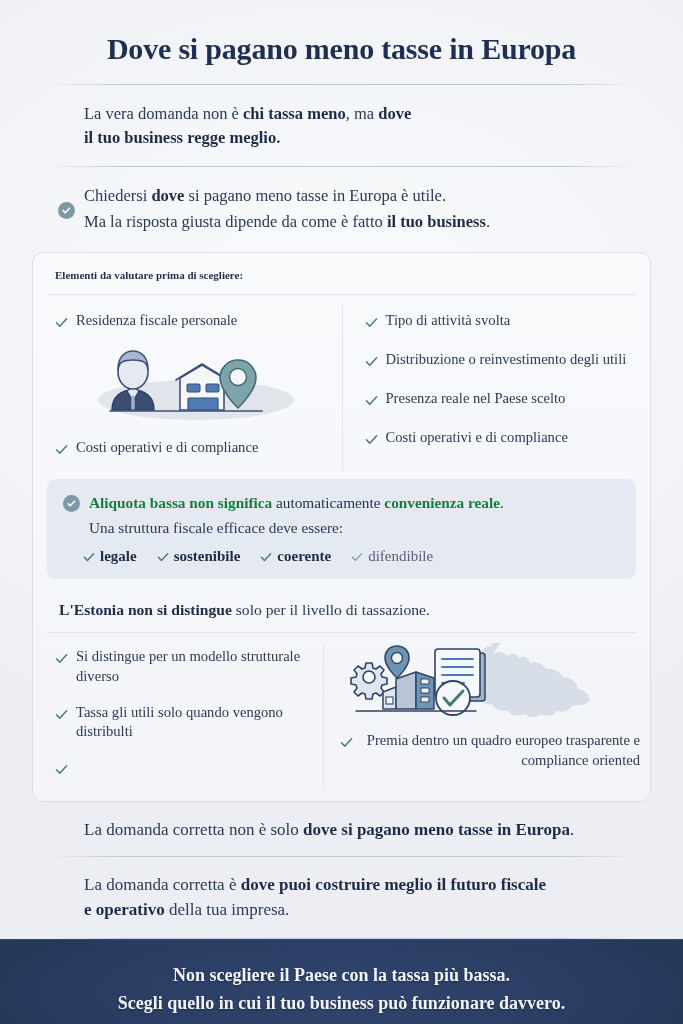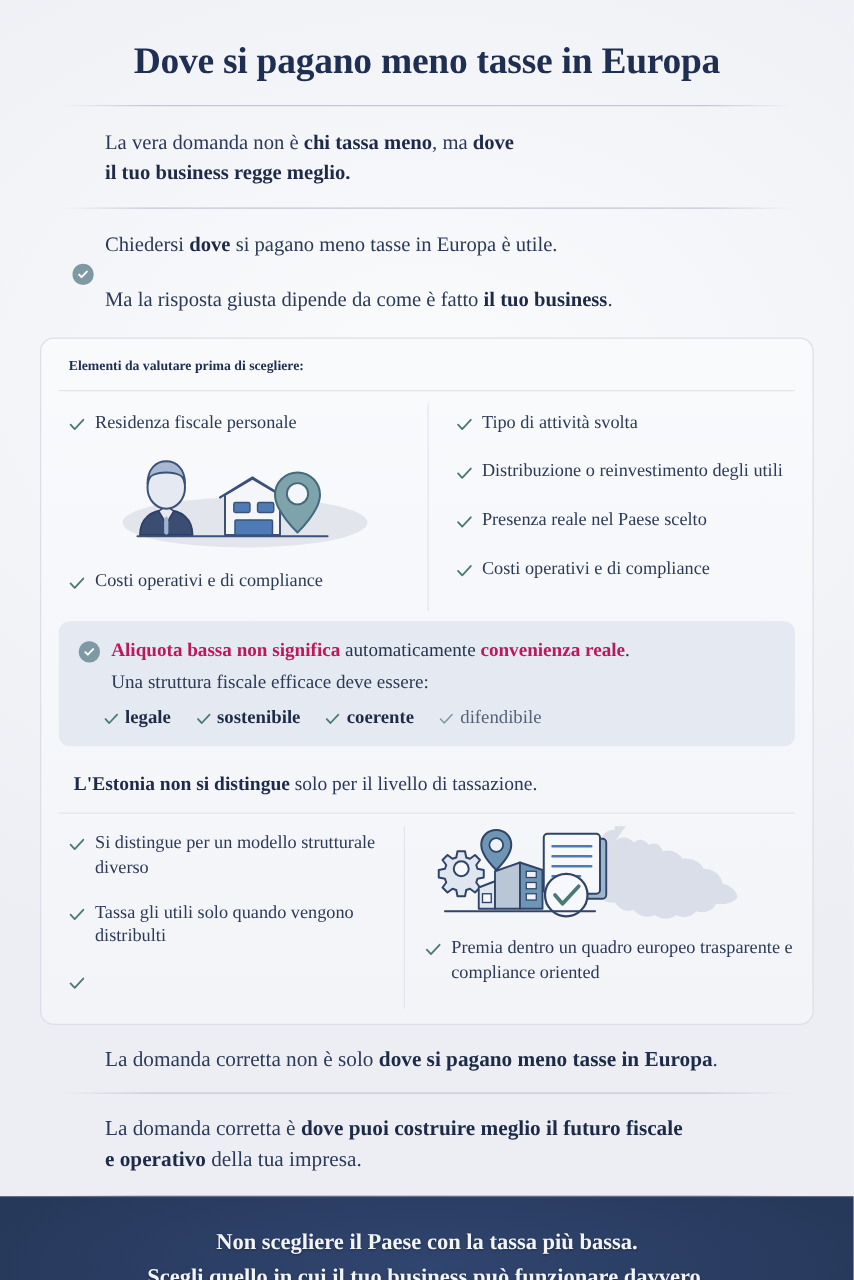--- a/index.html
+++ b/index.html
@@ -72,37 +72,37 @@
   .cols { display:flex; padding:10px 0 4px; }
   .col { flex:1 1 50%; padding:6px 14px 6px 22px; }
   .col.right { border-left:1px solid #e2e5ec; padding-left:22px; }
 
   ul.checks { list-style:none; }
   ul.checks li {
     display:flex; align-items:flex-start; gap:8px;
     font-size:14.6px; color:#2b3a57; line-height:1.35;
     margin-bottom:16px;
   }
-  ul.checks li:last-child { margin-bottom:4px; }
+  ul.checks li:last-child { margin-bottom:4px;text-align:right; }
   .chk { flex:0 0 auto; margin-top:3px; }
 
   
   .illus1 { margin:2px 0 14px; display:flex; justify-content:center; }
 
   
   .hl {
     margin:4px 14px 6px;
     background:#e5e9f1;
     border-radius:9px;
     padding:13px 18px 14px 16px;
   }
   .hl-row { display:flex; align-items:flex-start; gap:9px; }
   .hl-row .circ { background:#7f99a4; margin-top:3px; }
   .hl p.l1 { font-size:15.3px; color:#26344f; line-height:1.4; }
-  .hl p.l1 b { font-weight:bold; color:#be185d; }
+  .hl p.l1 b { font-weight:bold; color:#15803d; }
   .hl p.l2 { font-size:15.3px; color:#2b3a57; margin-top:6px; }
   .hl-tags {
     display:flex; align-items:center; gap:7px; margin-top:11px; padding-left:20px;text-align:right;
   }
   .tag { display:flex; align-items:center; gap:5px; font-size:15px; color:#1d2b48; font-weight:bold; }
   .tag.light { font-weight:normal; color:#55617a; }
   .tag + .tag { margin-left:13px; }
 
   
   .est-title {
@@ -156,21 +156,21 @@
 
     <div class="lead">
       <div class="lead-row">
         <span class="circ">
           <svg width="11" height="11" viewBox="0 0 12 12">
               <path d="M2.5 6.2l2.1 2.2 4.7-4.8" stroke="#ffffff" stroke-width="1.7" fill="none" stroke-linecap="round" stroke-linejoin="round"></path>
             </svg>
         </span>
         <div class="lead-text">
           <p><span>Chiedersi </span><b>dove</b><span> si pagano meno tasse in Europa è utile.</span></p>
-          <p style="margin-top:19px"><span>Ma la risposta giusta dipende da come è fatto </span><b>il tuo business</b><span>.</span></p>
+          <p style="margin-top:1px"><span>Ma la risposta giusta dipende da come è fatto </span><b>il tuo business</b><span>.</span></p>
         </div>
       </div>
     </div>
 
     <div class="card">
 
       <div class="card-title">Elementi da valutare prima di scegliere:</div>
       <div class="card-sep"></div>
 
       <div class="cols">

